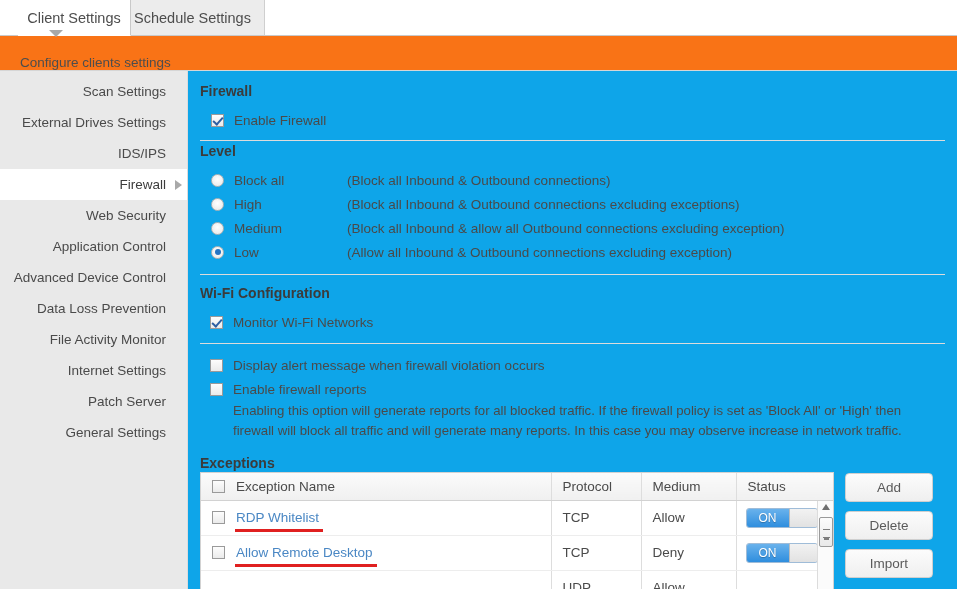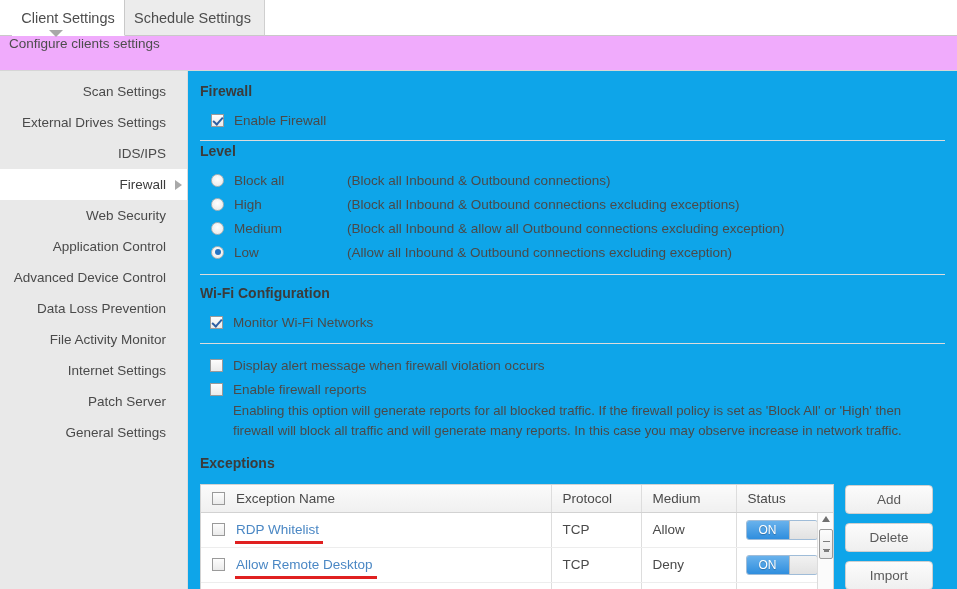--- a/index.html
+++ b/index.html
@@ -25,21 +25,21 @@
     height: 36px;
     display: flex;
     align-items: center;
     justify-content: center;
     font-size: 14.5px;
     color: #4d4d4d;
     cursor: pointer;
     user-select: none;
   }
   .tab.active {
-    left: 12px; width: 113px;
+    left: 18px; width: 113px;
     background: #ffffff;
     border-right: 1px solid #c9c9c9;
     border-bottom: 1px solid #ffffff;
     z-index: 3;
   }
   .tab.inactive {
     left: 120px; width: 145px;
     background: #ececec;
     border-left: 1px solid #cfcfcf;
     border-right: 1px solid #cfcfcf;
@@ -52,25 +52,25 @@
     border-left: 7px solid transparent;
     border-right: 7px solid transparent;
     border-top: 7px solid #a8a8a8;
     z-index: 4;
   }
 
   
   .subheader {
     height: 35px;
     display: flex;
-    align-items: flex-start;
-    padding-left: 9px;
+    align-items: flex-end;
+    padding-left: 20px;
     font-size: 13.5px;
     color: #4d4d4d;
-    background: #f0abfc;
+    background: #f97316;
     border-bottom: 1px solid #d6d6d6;
   }
 
   
   .body {
     display: flex;
     height: 518px;
     background: #0ea5e9;
   }
 
@@ -182,21 +182,21 @@
   .note {
     padding-left: 33px;
     padding-right: 18px;
     font-size: 13.2px;
     line-height: 20px;
     color: #4a4a4a;
   }
 
   
   .exc-wrap { margin-top: 14px; position: relative; }
-  .exc-title { font-size: 14px; font-weight: bold; color:#3b3b3b; margin-bottom: 13px; }
+  .exc-title { font-size: 14px; font-weight: bold; color:#3b3b3b; margin-bottom: 1px; }
   .exc-layout { display: flex; }
   .table-box {
     width: 634px;
     flex: 0 0 634px;
     border: 1px solid #d2d2d2;
     background: #ffffff;
     position: relative;
     height: 130px;
     overflow: hidden;
   }

